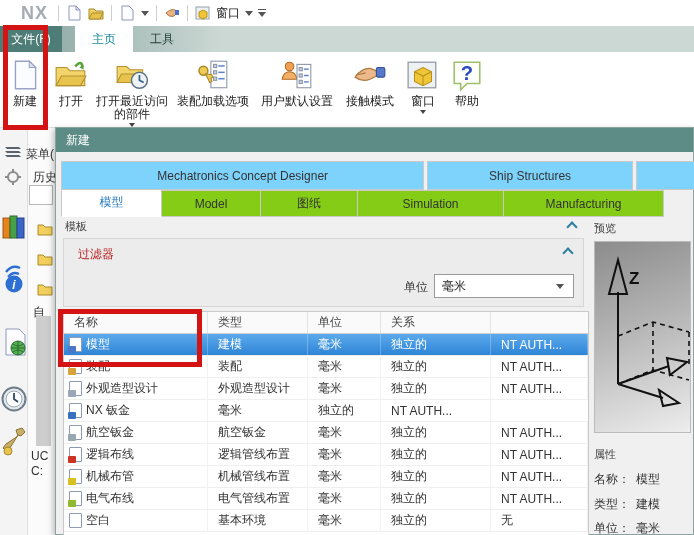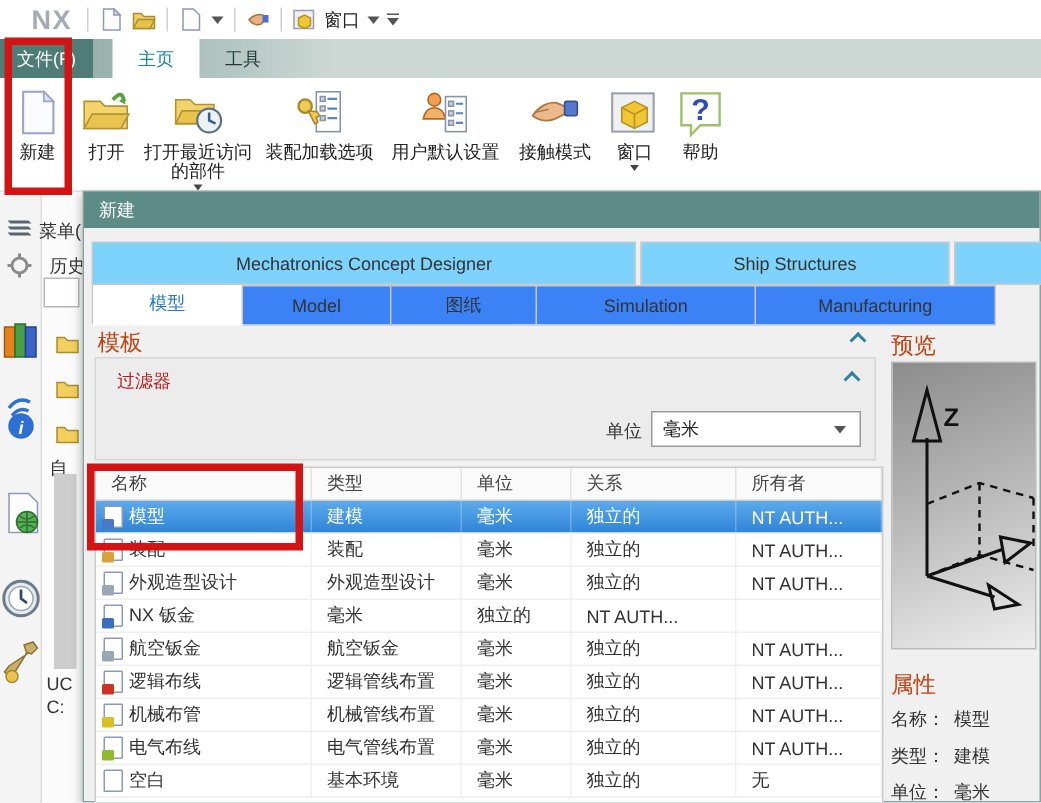--- a/index.html
+++ b/index.html
@@ -42,26 +42,26 @@
   .hist-box { position:absolute; left:29px; top:57px; width:24px; height:20px; background:#fff; border:1px solid #b8b8b8; }
   .scrolltrack { position:absolute; left:36px; top:188px; width:15px; height:130px; background:#cdcdcd; }
 
   
   .dialog { position:absolute; left:55px; top:127px; width:639px; height:408px; background:#f0f0f0; border:1px solid #8aa39e; box-shadow:-2px 2px 6px rgba(0,0,0,.25); }
   .dlg-title { position:absolute; left:0; top:0; width:100%; height:24px; background:#5d8c86; color:#fff; display:flex; align-items:center; padding-left:10px; font-size:12px; }
   .tabs1 { position:absolute; left:5px; top:33px; width:634px; height:29px; display:flex; gap:3px; overflow:hidden; }
   .tabs1 .dtab { background:#7dd3fc; border:1px solid #c9c9c9; color:#333; display:flex; align-items:center; justify-content:center; }
   .t1a{width:368px}.t1b{width:208px}.t1c{width:60px}
   .tabs2 { position:absolute; left:5px; top:62px; width:634px; height:27px; display:flex; overflow:hidden; }
-  .tabs2 .dtab { background:#3b82f6; border:1px solid #c9c9c9; border-left:none; color:#333; display:flex; align-items:center; justify-content:center; height:27px; }
+  .tabs2 .dtab { background:#84cc16; border:1px solid #c9c9c9; border-left:none; color:#333; display:flex; align-items:center; justify-content:center; height:27px; }
   .tabs2 .dtab:first-child { border-left:1px solid #c9c9c9; }
   .tabs2 .active { background:#fff; border-bottom:1px solid #fff; color:#2879c0; height:30px; margin-top:-3px; }
   .t2a{width:101px}.t2b{width:99px}.t2c{width:97px}.t2d{width:84px}.t2e{width:146px}.t2f{width:160px}
 
-  .sec-head { position:absolute; color:#c2410c; font-size:15px; }
+  .sec-head { position:absolute; color:#404040; font-size:11px; }
   .chev { display:inline-block; width:8px; height:8px; border-left:2px solid #2f7fa0; border-top:2px solid #2f7fa0; transform:rotate(45deg); }
   .chev-abs { position:absolute; }
 
   .filterbox { position:absolute; left:7px; top:110px; width:521px; height:69px; background:#ececec; border:1px solid #d6d6d6; }
   .filter-label { position:absolute; left:14px; top:7px; color:#b91c1c; }
   .unit-label { position:absolute; left:340px; top:40px; color:#333; }
   .unit-dd { position:absolute; left:370px; top:35px; width:140px; height:24px; background:#fff; border:1px solid #9a9a9a; display:flex; align-items:center; padding-left:7px; cursor:pointer; }
   .unit-dd .dd-tri { position:absolute; right:6px; top:9px; }
 
   
@@ -352,21 +352,20 @@
         <span class="dd-tri"></span>
       </div>
     </div>
 
     <div class="ttable">
       <div class="thead">
           <div class="th">名称</div>
           <div class="th">类型</div>
           <div class="th">单位</div>
           <div class="th">关系</div>
-          <div class="th">所有者</div>
         </div>
       <div>
           <div class="tr sel">
             <div class="td first">
               <span class="ficon model-part-icon"></span>
               <span>模型</span>
             </div>
             <div class="td">建模</div>
             <div class="td">毫米</div>
             <div class="td">独立的</div>

